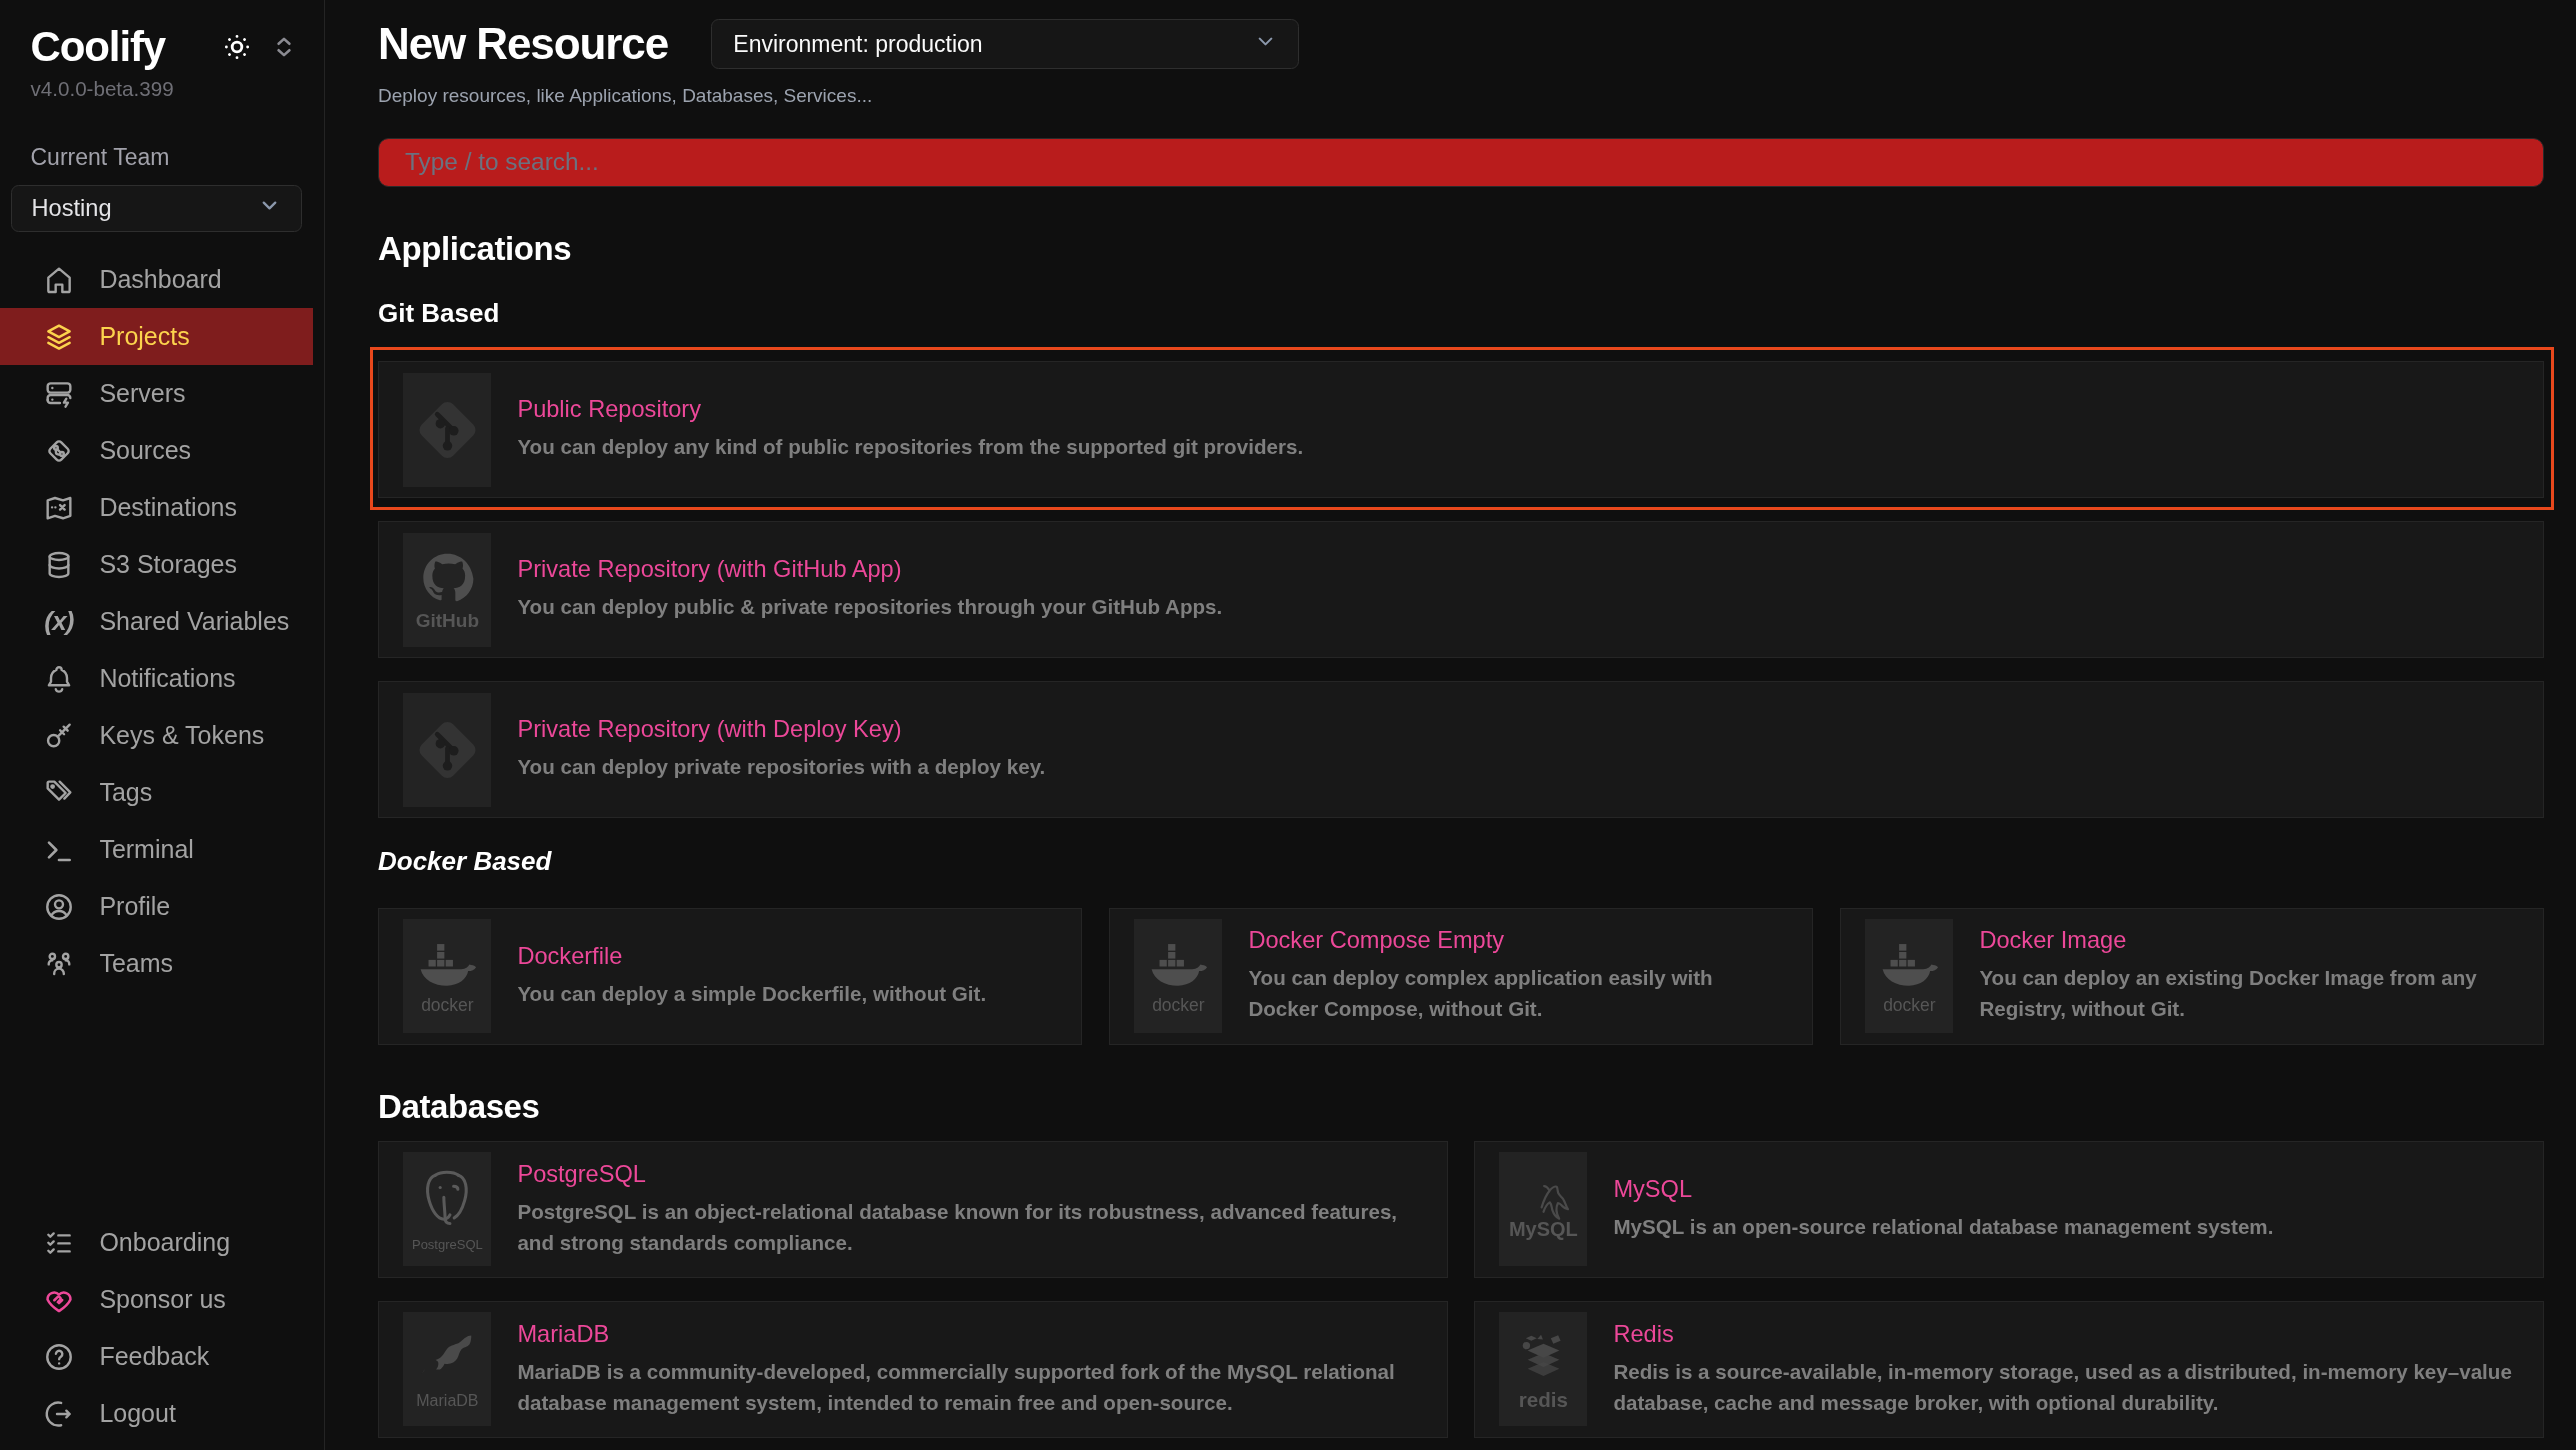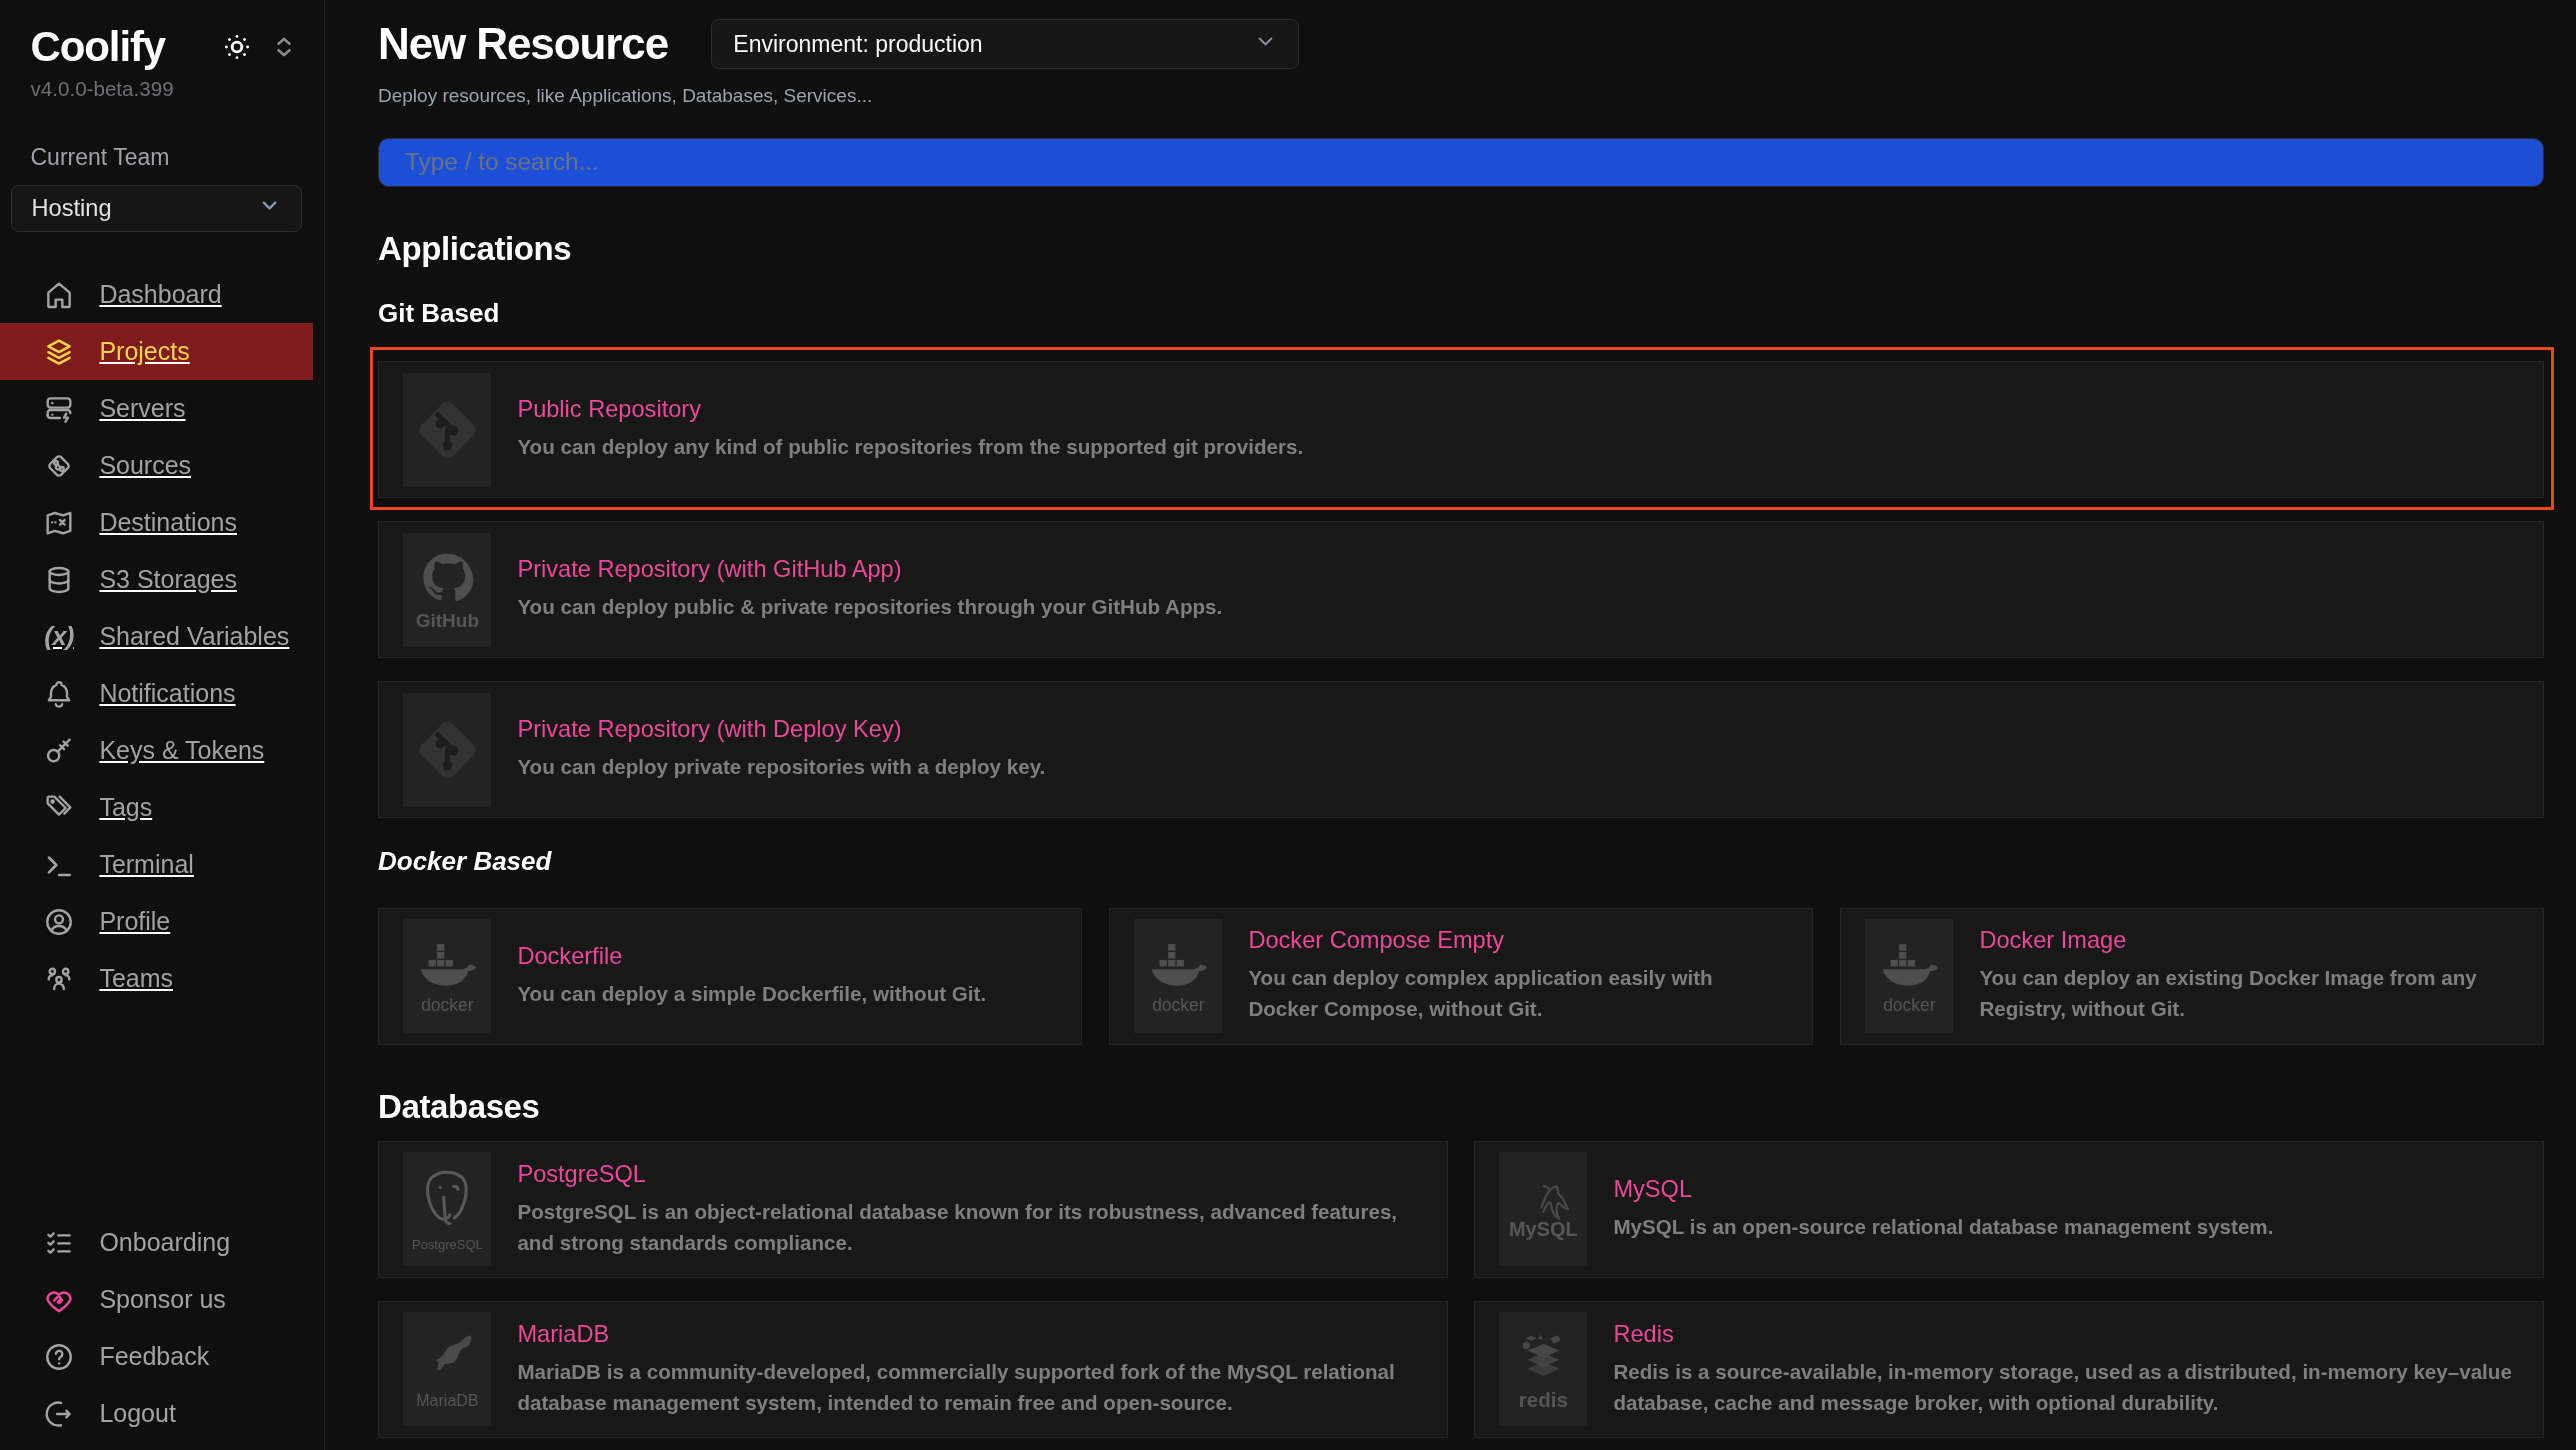--- a/index.html
+++ b/index.html
@@ -25,21 +25,21 @@
   .version { font-size:20.6px; color:#6f6f76; margin-top:6.1px; }
   .team-label { font-size:23px; color:#a1a1aa; margin-top:43px; }
   .team-select {
     margin-top:13.7px; margin-left:-20px; width:291px; height:47px;
     border:0.8px solid #2e2e2e; background:#161616; border-radius:7.6px;
     display:flex; align-items:center; padding:0 20px;
     font-size:23.6px; color:#e4e4e7; cursor:pointer;
   }
   .team-select .chev { margin-left:auto; }
 
-  .nav { position:absolute; top:266px; left:0; right:0;text-decoration:underline; }
+  .nav { position:absolute; top:251px; left:0; right:0; }
   .nav-item {
     height:57px; display:flex; align-items:center;
     padding-left:43px; gap:24.4px;
     font-size:25px; color:#a3a3a3; cursor:pointer; white-space:nowrap;
   }
   .nav-item .nicon { width:32px; height:32px; flex-shrink:0; display:flex; align-items:center; justify-content:center; }
   .nav-item.active { background:#7f1d1d; color:#fcd34d; margin-right:10.7px; }
   .nav-item svg { stroke:currentColor; }
   .footer-nav { position:absolute; bottom:7.6px; left:0; right:0; }
   .varx { font-size:26px; font-weight:700; font-style:italic; letter-spacing:-0.8px; }
@@ -51,21 +51,21 @@
   .env-select {
     width:588px; height:50px; border:0.8px solid #2e2e2e; background:#161616;
     border-radius:7.6px; display:flex; align-items:center; padding:0 21.3px;
     font-size:23px; color:#fafafa; cursor:pointer;
   }
   .env-select .chev { margin-left:auto; }
   .subtitle { font-size:19px; color:#9ca3af; margin-top:9.1px; }
 
   .search-box {
     margin-top:30.5px; width:100%; height:49px;
-    border:0.8px solid #2a2a2a; background:#1d4ed8; border-radius:10.7px;
+    border:0.8px solid #2a2a2a; background:#b91c1c; border-radius:10.7px;
     display:flex; align-items:center; padding:0 3px;
   }
   .search-box input {
     width:100%; height:100%; background:transparent; border:none; outline:none;
     padding:0 23px; font-size:24.4px; color:#d4d4d8;
     font-family:"Liberation Sans", sans-serif;
   }
   .search-box input::placeholder { color:#6b7280; }
 
   .section-title { font-size:33px; font-weight:700; margin-top:43px; letter-spacing:-0.4px; }

